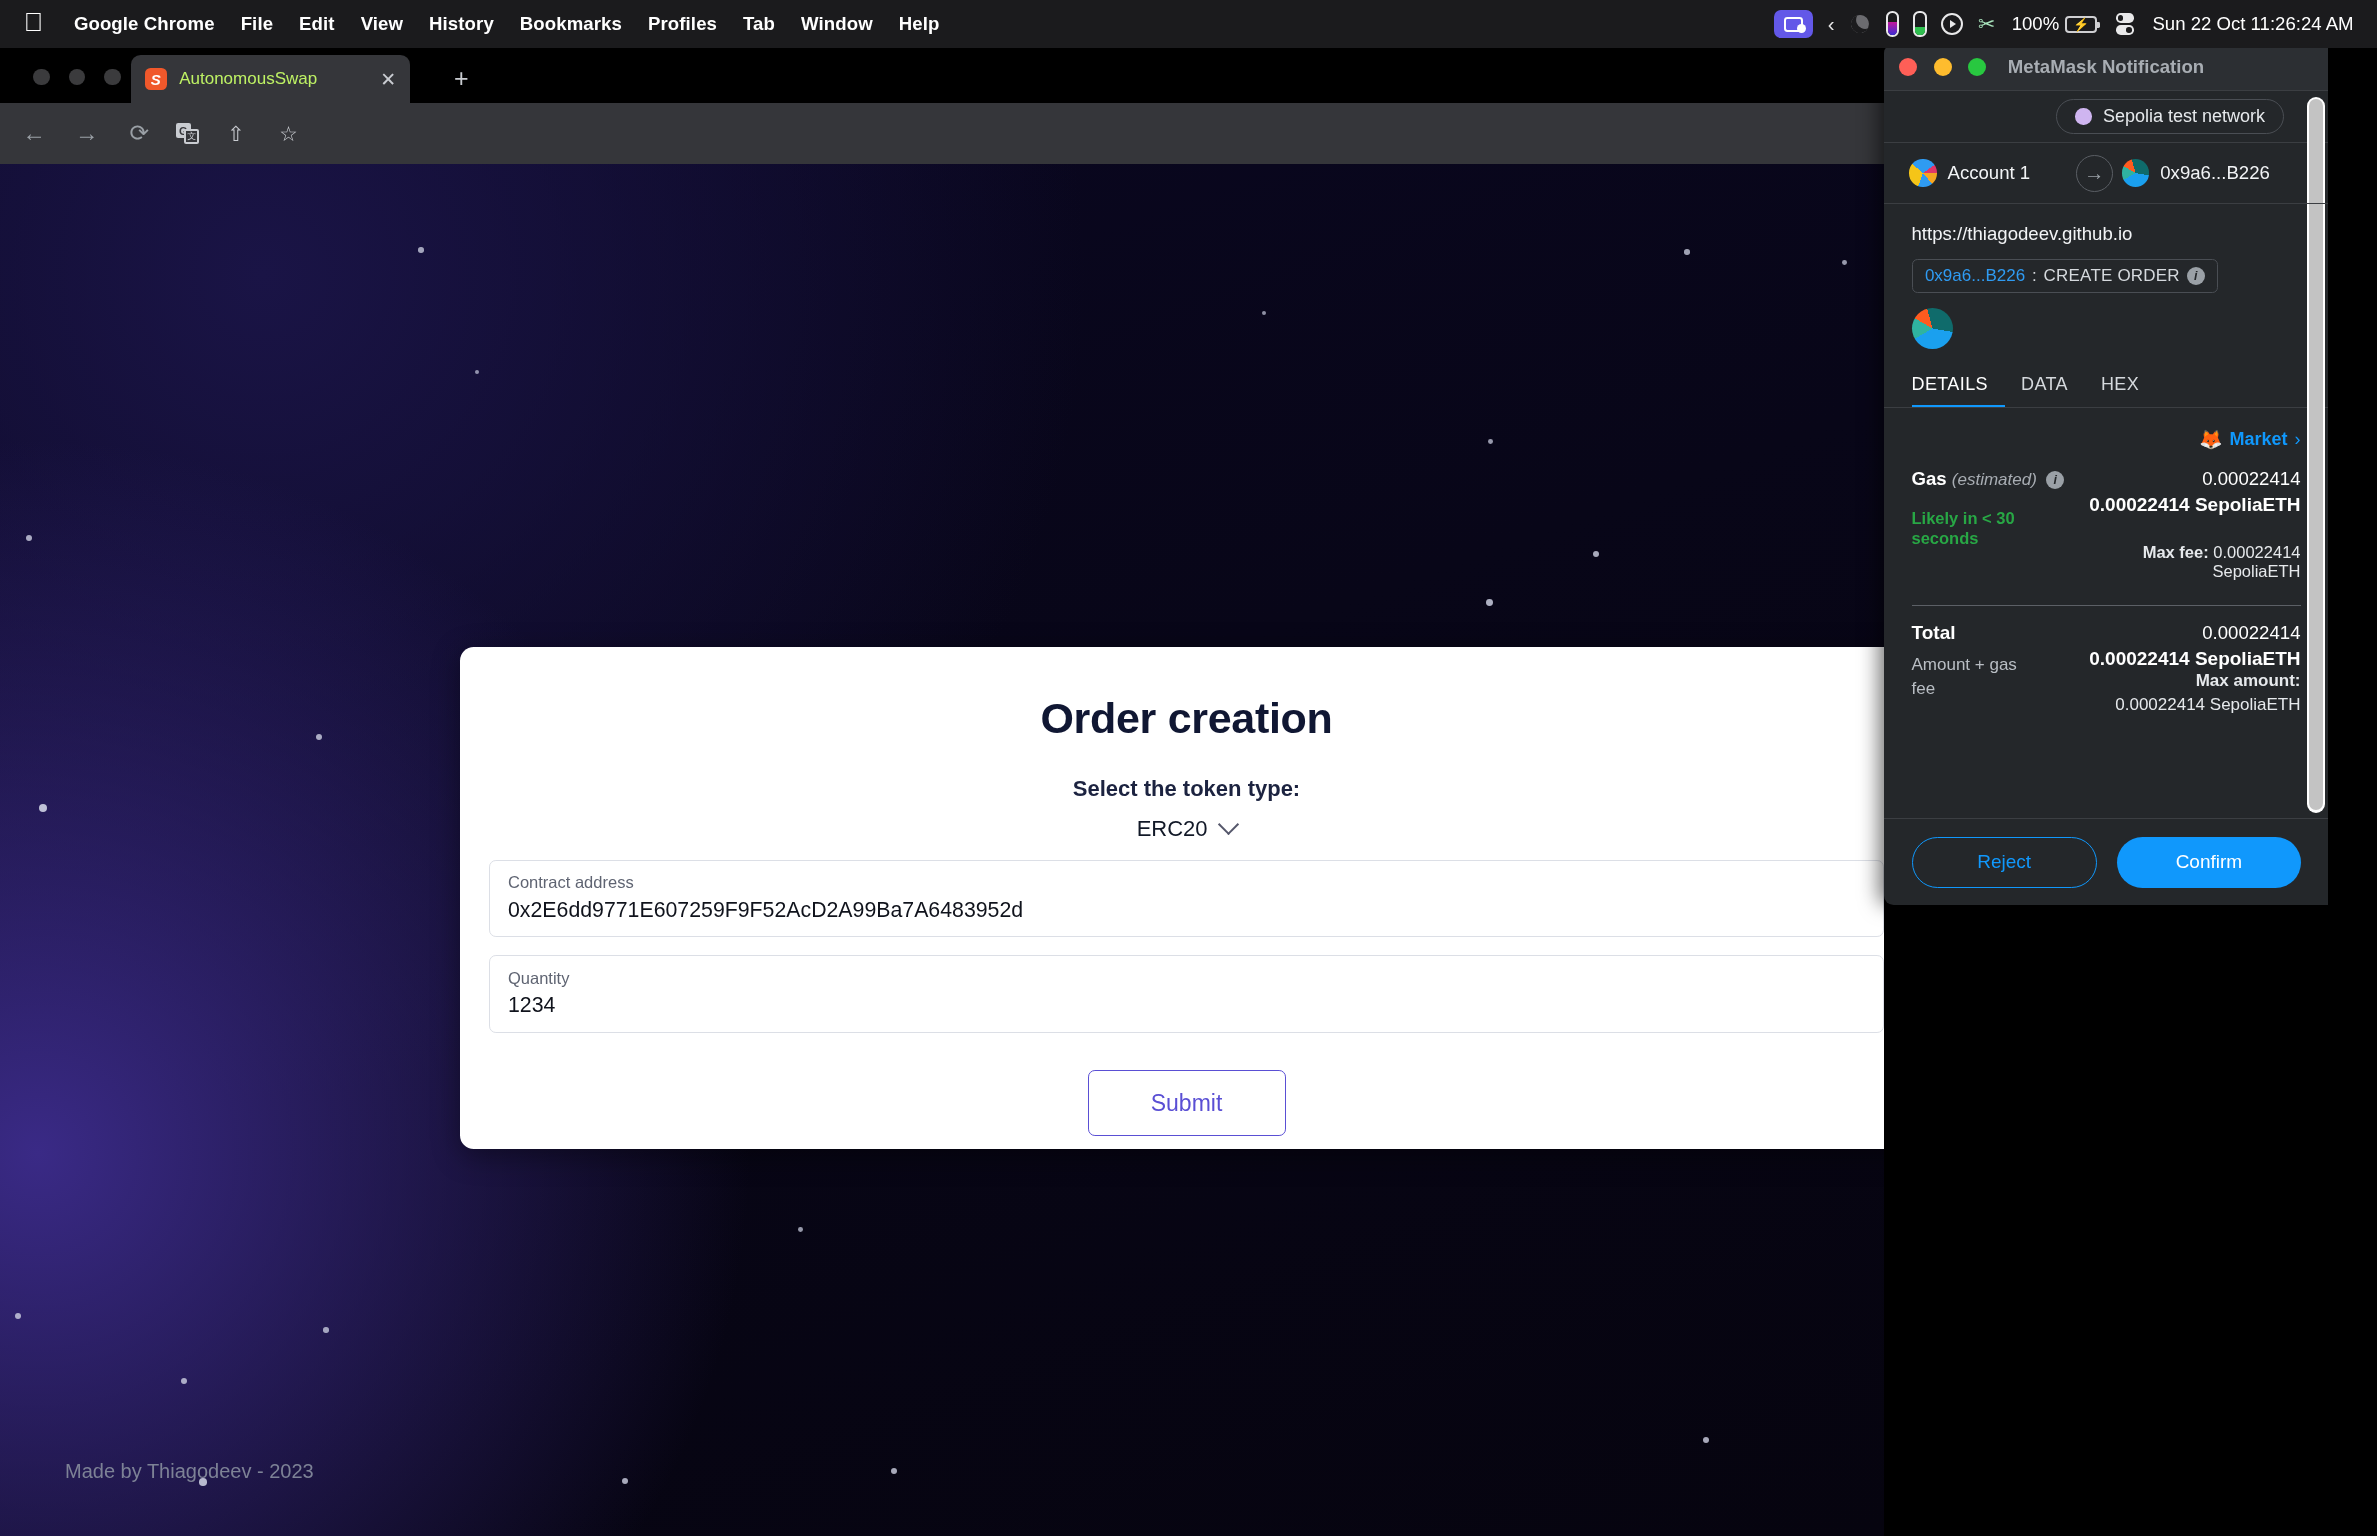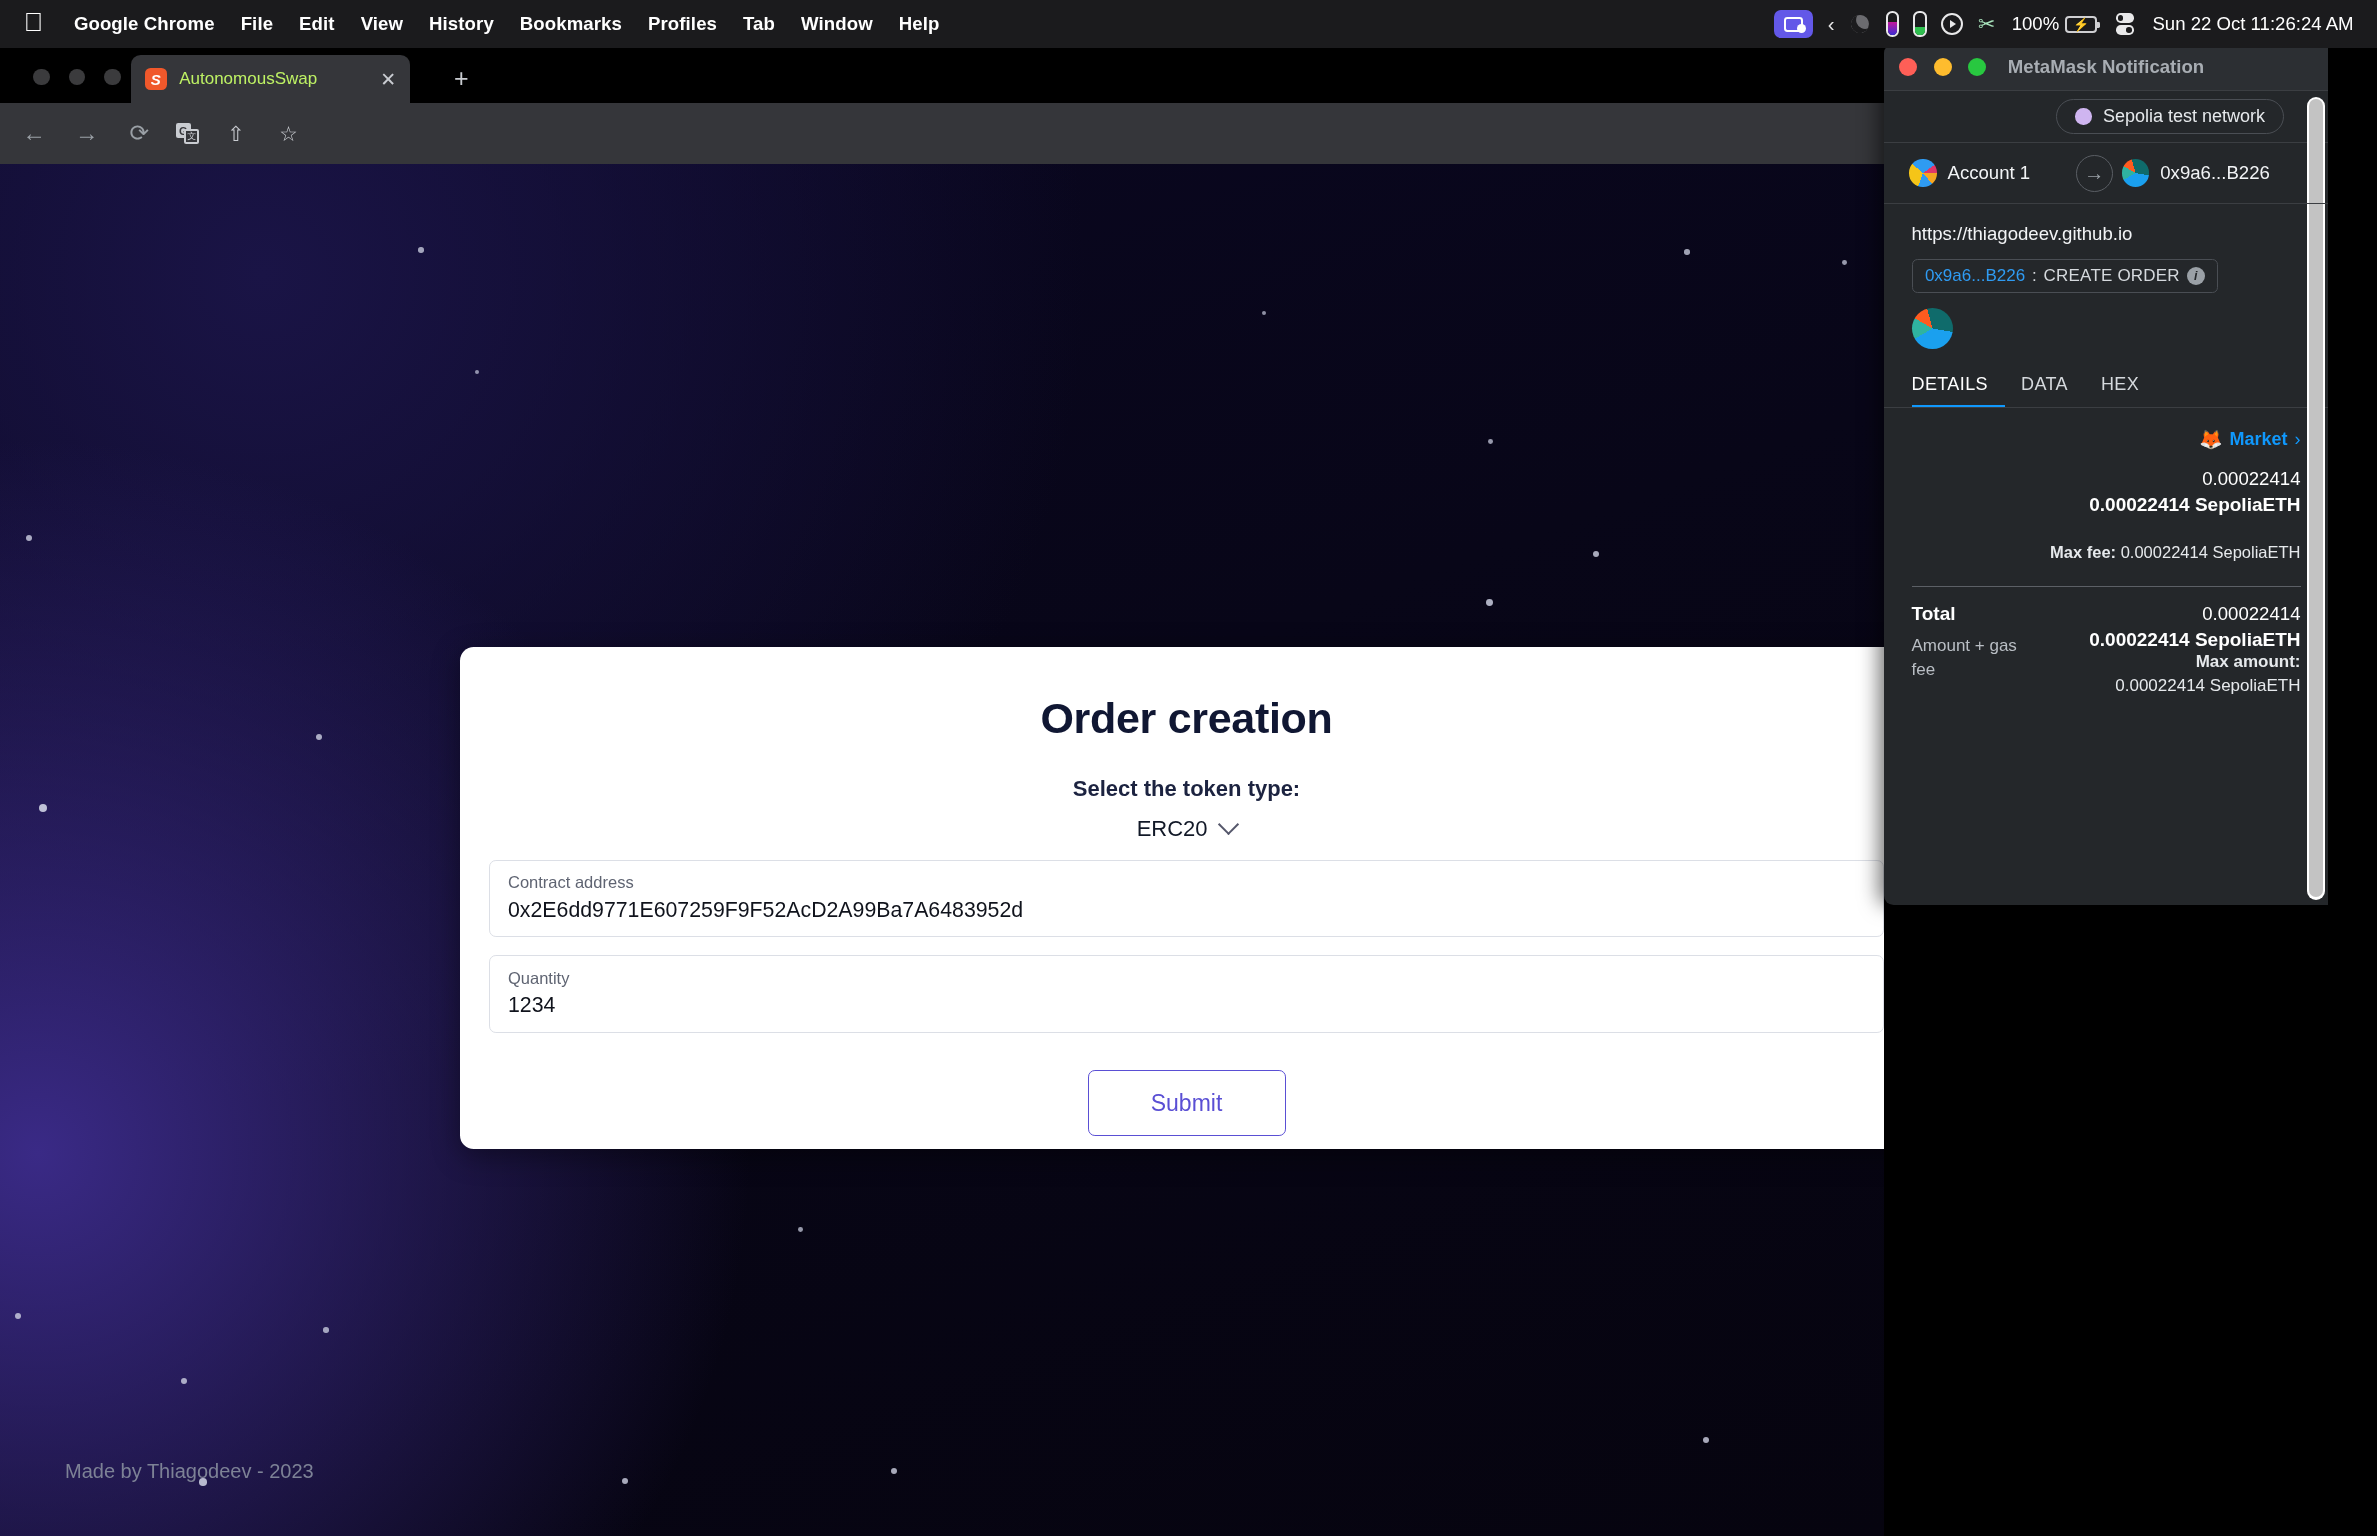--- a/index.html
+++ b/index.html
@@ -530,20 +530,28 @@
     </div>
 
     <div id="mm-details">
       <div class="market-row">
         <span class="fox">🦊</span>
         <span class="market-txt">Market</span>
         <span class="market-chev">›</span>
       </div>
 
       <div class="gas-row">
+        <div class="gas-left">
+          <div class="gas-title">
+            <span>Gas</span>
+            <span class="gas-est">(estimated)</span>
+            <span class="info-dot" style="display:inline-flex;vertical-align:middle;margin-left:4.1px;">i</span>
+          </div>
+          <div class="gas-speed">Likely in &lt; 30 seconds</div>
+        </div>
         <div class="gas-right">
           <div class="gas-amt-1">0.00022414</div>
           <div class="gas-amt-2">0.00022414 SepoliaETH</div>
           <div class="maxfee">
             <b>Max fee:</b>
             <span>0.00022414 SepoliaETH</span>
           </div>
         </div>
       </div>
 
@@ -558,14 +566,18 @@
         <div class="total-right">
           <div class="total-amt1">0.00022414</div>
           <div class="total-amt2">0.00022414 SepoliaETH</div>
           <div class="total-maxlbl">Max amount:</div>
           <div class="total-maxval">0.00022414 SepoliaETH</div>
         </div>
       </div>
     </div>
   </div>
 
+  <div id="mm-actions">
+    <div class="mm-btn reject">Reject</div>
+    <div class="mm-btn confirm">Confirm</div>
+  </div>
 </div>
 
 
 </body></html>

